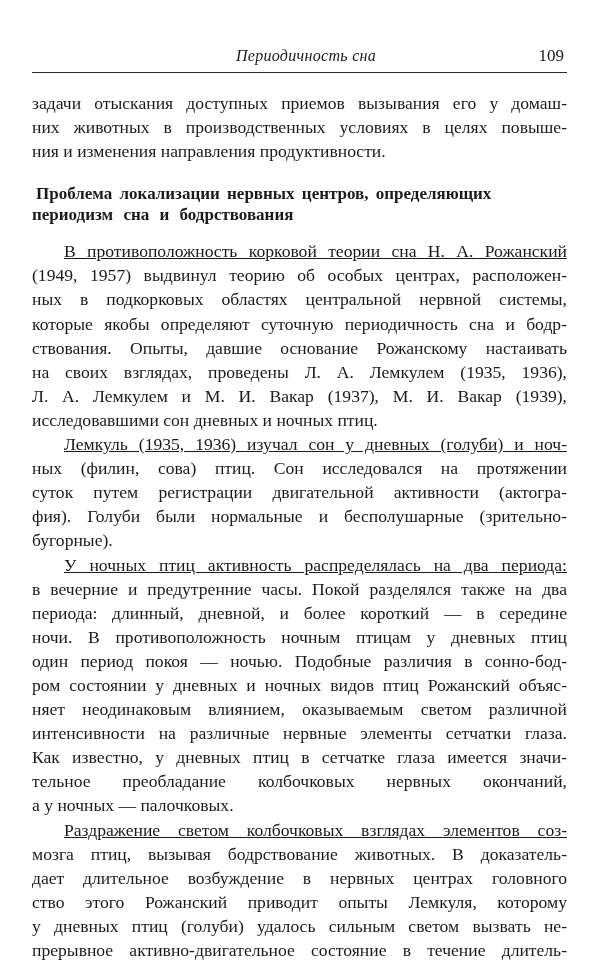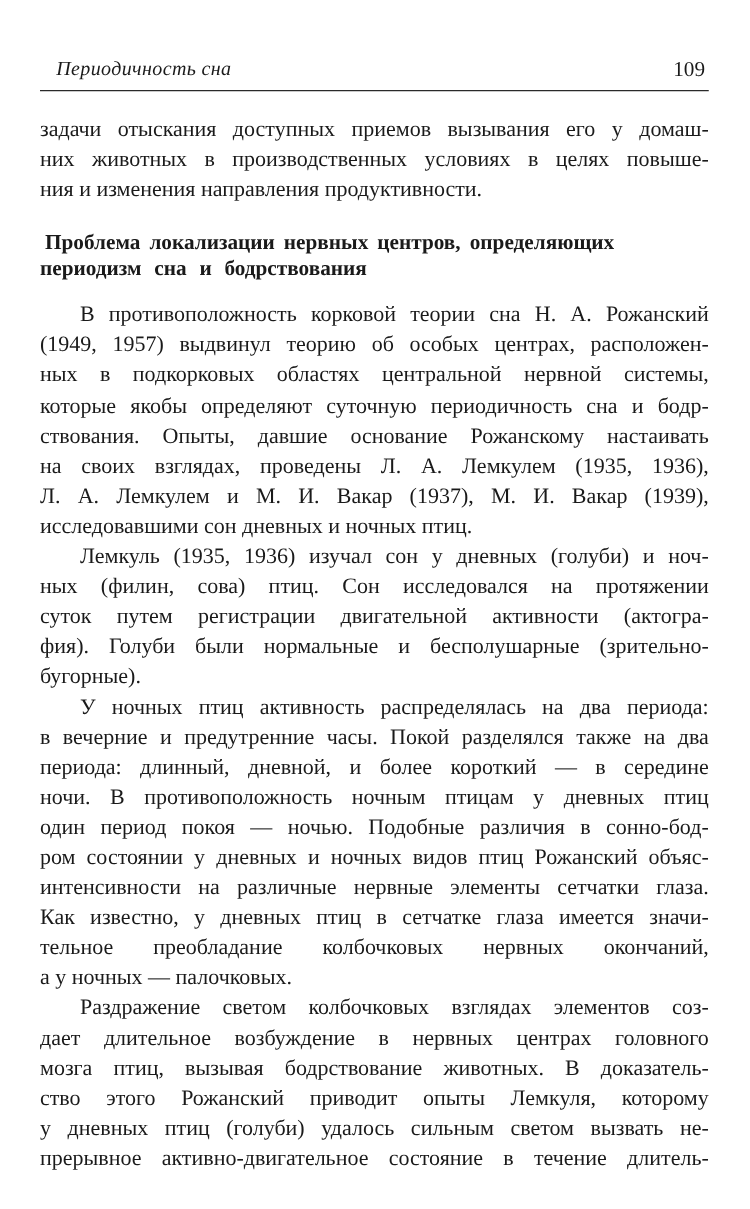--- a/index.html
+++ b/index.html
@@ -1,26 +1,26 @@
 <!DOCTYPE html>
 <html><head>
 <meta charset="utf-8">
 <style>
   html, body { margin: 0; padding: 0; background: #ffffff; }
   body { width: 600px; height: 967px; position: relative; overflow: hidden; color: #1a1a1a; }
   .page { position: absolute; left: 32px; top: 44px; width: 535px; }
   .running-head { position: relative; height: 24px; }
-  .running-title { position: absolute; left: 13px; right: 0; top: 3px; text-align: left;
+  .running-title { position: absolute; left: 13px; right: 0; top: 3px; text-align: center;
     font-family: "Liberation Serif", "DejaVu Serif", serif; font-style: italic; font-size: 16px; letter-spacing: 0.3px; }
   .page-number { position: absolute; right: 3px; top: 2px; font-family: Liberation Serif, serif; font-size: 17px; }
   .rule { height: 0; border-top: 1.5px solid #2a2a2a; margin-top: 4px; }
   .text { font-family: "Liberation Serif", "DejaVu Serif", serif; font-size: 17.6px; line-height: 24.1px; }
   .line { display: block; text-align: justify; text-align-last: justify; white-space: nowrap; overflow: visible; height: 24.1px; }
   .line.last { text-align-last: left; }
-  .line.indent { padding-left: 32px; }
+  .line.indent { padding-left: 32px; text-decoration: underline; }
   .para-first { margin-top: 18px; }
   .heading { font-family: "Liberation Serif", "DejaVu Serif", serif; font-weight: bold; font-size: 17px;
     line-height: 21px; margin-top: 20px; margin-bottom: 14px; }
   .heading span { display: block; }
   .heading .h1 { padding-left: 4px; word-spacing: 3px; }
   .heading .h2 { word-spacing: 6px; font-family: Liberation Serif, serif; }
 </style>
 </head>
 <body>
 
@@ -62,29 +62,30 @@
     <span class="line last">бугорные).</span>
   </div>
 
   <div class="text">
     <span class="line indent">У ночных птиц активность распределялась на два периода:</span>
     <span class="line">в вечерние и предутренние часы. Покой разделялся также на два</span>
     <span class="line">периода: длинный, дневной, и более короткий — в середине</span>
     <span class="line">ночи. В противоположность ночным птицам у дневных птиц</span>
     <span class="line">один период покоя — ночью. Подобные различия в сонно-бод-</span>
     <span class="line">ром состоянии у дневных и ночных видов птиц Рожанский объяс-</span>
+    <span class="line">няет неодинаковым влиянием, оказываемым светом различной</span>
     <span class="line">интенсивности на различные нервные элементы сетчатки глаза.</span>
     <span class="line">Как известно, у дневных птиц в сетчатке глаза имеется значи-</span>
     <span class="line">тельное преобладание колбочковых нервных окончаний,</span>
     <span class="line last">а у ночных — палочковых.</span>
   </div>
 
   <div class="text">
     <span class="line indent">Раздражение светом колбочковых взглядах элементов соз-</span>
+    <span class="line">мозга птиц, вызывая бодрствование животных. В доказатель-</span>
     <span class="line">дает длительное возбуждение в нервных центрах головного</span>
-    <span class="line">мозга птиц, вызывая бодрствование животных. В доказатель-</span>
     <span class="line">ство этого Рожанский приводит опыты Лемкуля, которому</span>
     <span class="line">у дневных птиц (голуби) удалось сильным светом вызвать не-</span>
     <span class="line">прерывное активно-двигательное состояние в течение длитель-</span>
 
   </div>
 
 </div>
 
 </body></html>

